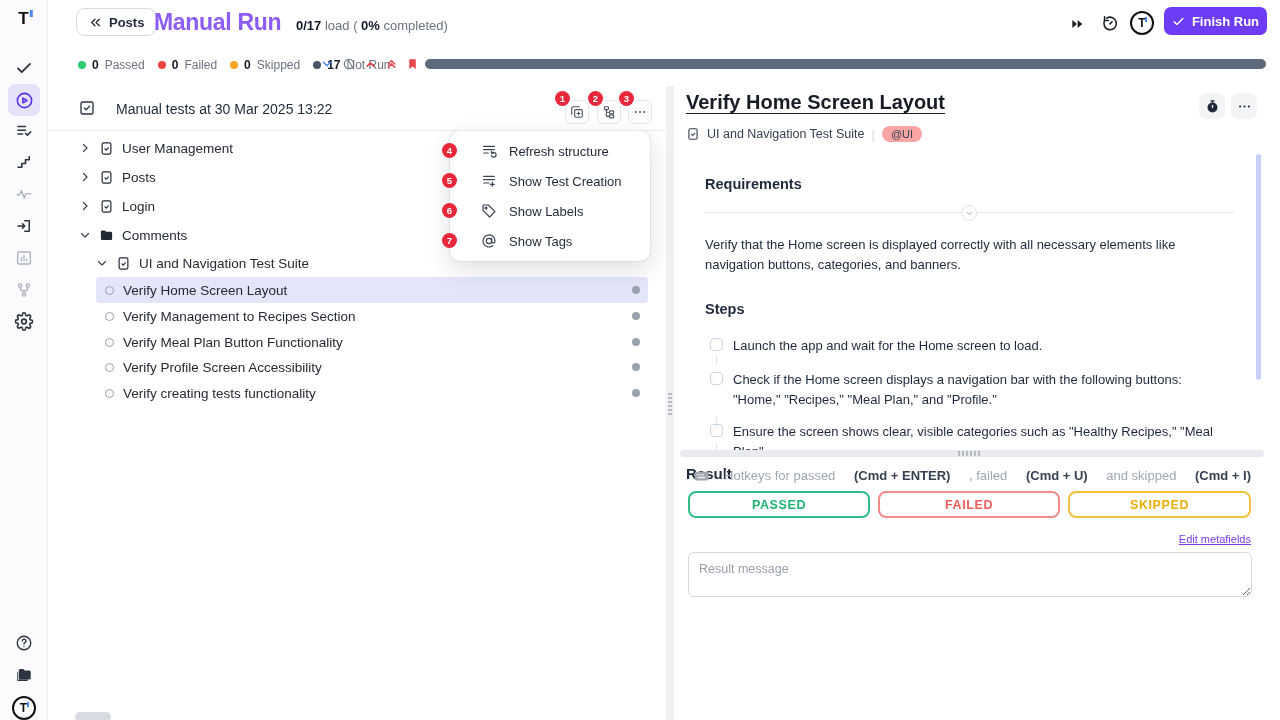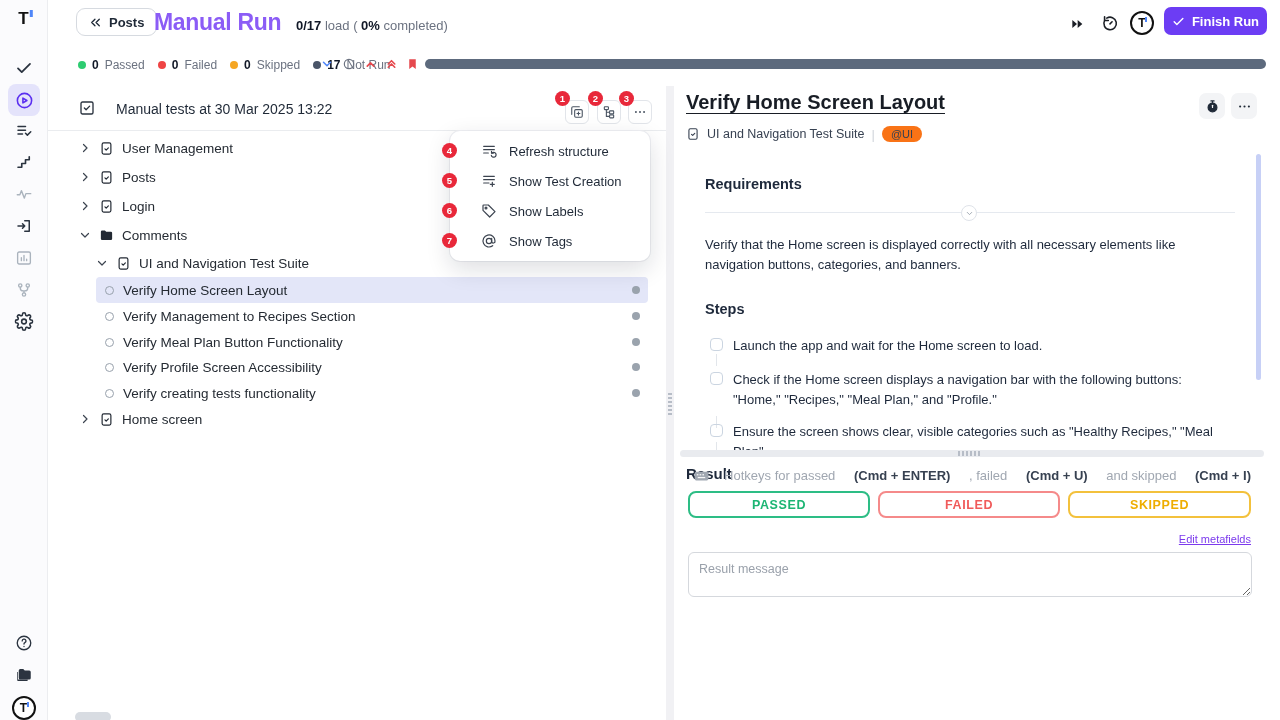--- a/index.html
+++ b/index.html
@@ -60,21 +60,21 @@
   
   .vsplit { position:absolute; left:666px; top:86px; width:8px; height:634px; background:#f1f1f4; cursor:col-resize; }
   .vgrip { position:absolute; left:2px; top:307px; width:4px; height:24px; background:repeating-linear-gradient(180deg,#b7bdc7 0 2px, transparent 2px 4px); }
 
   
   .rp { position:absolute; left:674px; top:86px; width:606px; height:634px; background:#fff; }
   .rp-title { position:absolute; left:12px; top:5px; font-size:20px; font-weight:600; color:#181d25; text-decoration:underline; text-underline-offset:4px; text-decoration-thickness:1px; cursor:pointer; }
   .rp-btn { position:absolute; top:7px; width:26px; height:26px; background:#f3f4f6; border:none; border-radius:7px; display:flex; align-items:center; justify-content:center; color:#1f2937; cursor:pointer; font-family:inherit; }
   .rp-sub { position:absolute; left:12px; top:40px; display:flex; align-items:center; gap:7px; font-size:12.5px; color:#374151; }
   .rp-sub .bar { color:#d1d5db; font-size:13px; }
-  .tagpill { background:#f97316; border-radius:10px; padding:2px 9px; font-size:11px; color:#374151; }
+  .tagpill { background:#fca5a5; border-radius:10px; padding:2px 9px; font-size:11px; color:#374151; }
   .sec-h { position:absolute; left:31px; font-size:14.5px; font-weight:bold; color:#1e293b; }
   .divline { position:absolute; left:31px; top:126px; width:530px; height:1px; background:#e5e9ef; }
   .divcirc { position:absolute; left:287px; top:119px; width:16px; height:16px; border:1px solid #dfe3e9; border-radius:50%; background:#fff; display:flex; align-items:center; justify-content:center; color:#9aa3ad; cursor:pointer; }
   .req-text { position:absolute; left:31px; top:149px; width:505px; font-size:13px; line-height:19.5px; color:#1e293b; }
   .step { position:absolute; left:36px; width:510px; display:flex; gap:10px; align-items:flex-start; }
   .stepbox { width:13px; height:13px; border:1.4px solid #cbd5e1; border-radius:4px; flex:0 0 auto; margin-top:2px; cursor:pointer; }
   .steptext { font-size:13px; line-height:20px; color:#1e293b; }
   .conn { position:absolute; left:42px; width:1px; background:#e2e6eb; }
   .rp-scroll { position:absolute; left:582px; top:68px; width:5px; height:226px; background:#c7d0f6; border-radius:3px; cursor:pointer; }
   .hsplit { position:absolute; left:6px; top:364px; width:584px; height:7px; background:#e9ebef; border-radius:4px; cursor:row-resize; }
@@ -370,34 +370,20 @@
   <div class="trow test" style="top:268px">
     <span class="radio"></span>
     <span>Verify Profile Screen Accessibility</span>
     <span class="rdot"></span>
   </div>
   <div class="trow test" style="top:294px">
     <span class="radio"></span>
     <span>Verify creating tests functionality</span>
     <span class="rdot"></span>
   </div>
-  <div class="trow" style="top:320px">
-    <span class="chev">
-        <svg width="12" height="12" viewBox="0 0 24 24" fill="none" stroke="currentColor" stroke-width="2.4" stroke-linecap="round" stroke-linejoin="round">
-          <path d="M9 5l7 7-7 7"></path>
-        </svg>
-      </span>
-    <span class="ficon">
-        <svg width="15" height="15" viewBox="0 0 24 24" fill="none" stroke="currentColor" stroke-width="1.9" stroke-linecap="round" stroke-linejoin="round">
-          <rect x="5" y="3" width="14" height="18" rx="2.5"></rect>
-          <path d="M9.5 12.5l2 2 3.5-3.5"></path>
-        </svg>
-      </span>
-    <span>Home screen</span>
-  </div>
 </div>
 
 <div class="menu">
   <div class="mrow">
     <span class="nbadge">4</span>
     <span class="micon">
         <svg width="16" height="16" viewBox="0 0 24 24" fill="none" stroke="currentColor" stroke-width="1.8" stroke-linecap="round" stroke-linejoin="round">
           <path d="M4 5h16M4 10h16M4 15h7"></path>
           <path d="M15.5 18.5a3.6 3.6 0 1 0 1-3.4"></path>
           <path d="M15.8 12.6v2.6h2.6"></path>

